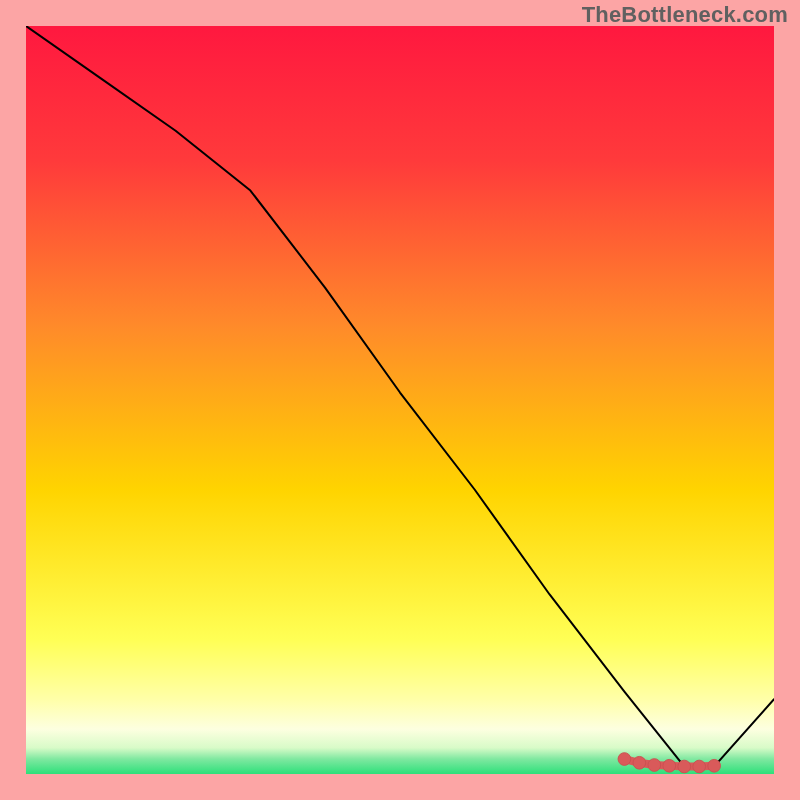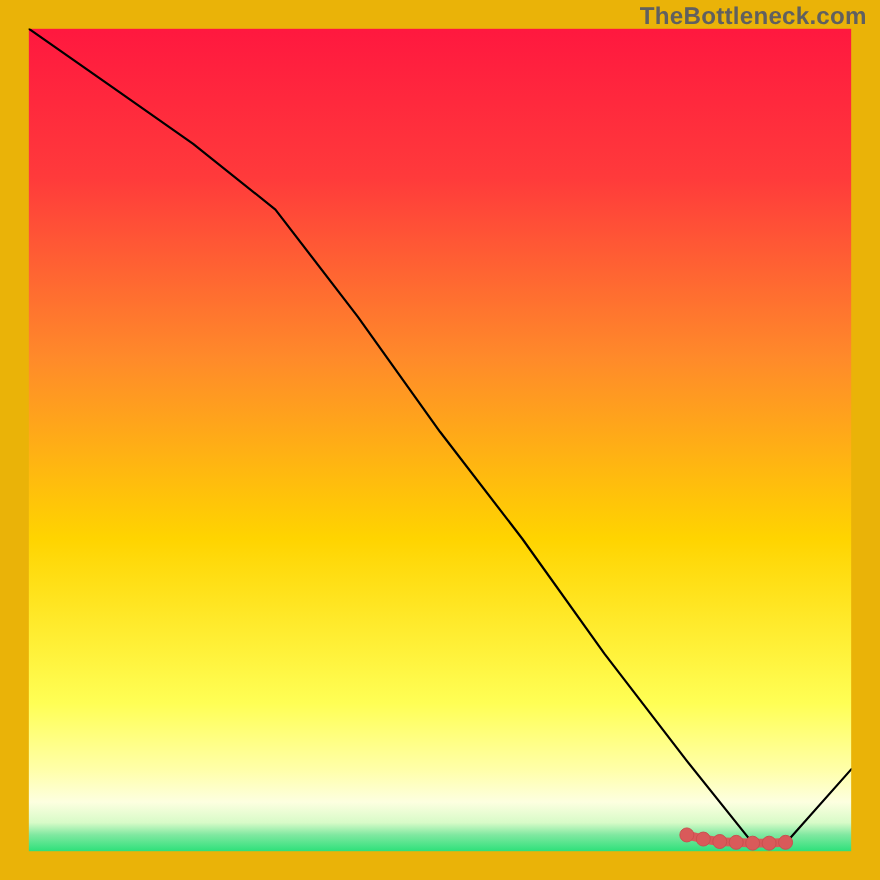--- a/index.html
+++ b/index.html
@@ -8,21 +8,21 @@
     width: 800px;
     height: 800px;
     background: #000;
     overflow: hidden;
     font-family: Arial, Helvetica, sans-serif;
   }
   .frame {
     position: relative;
     width: 800px;
     height: 800px;
-    background: #eab308;
+    background: #fca5a5;
   }
   .watermark {
     position: absolute;
     top: 2px;
     right: 12px;
     font-size: 22px;
     font-weight: 600;
     color: #606060;
     letter-spacing: 0.2px;
     z-index: 10;

